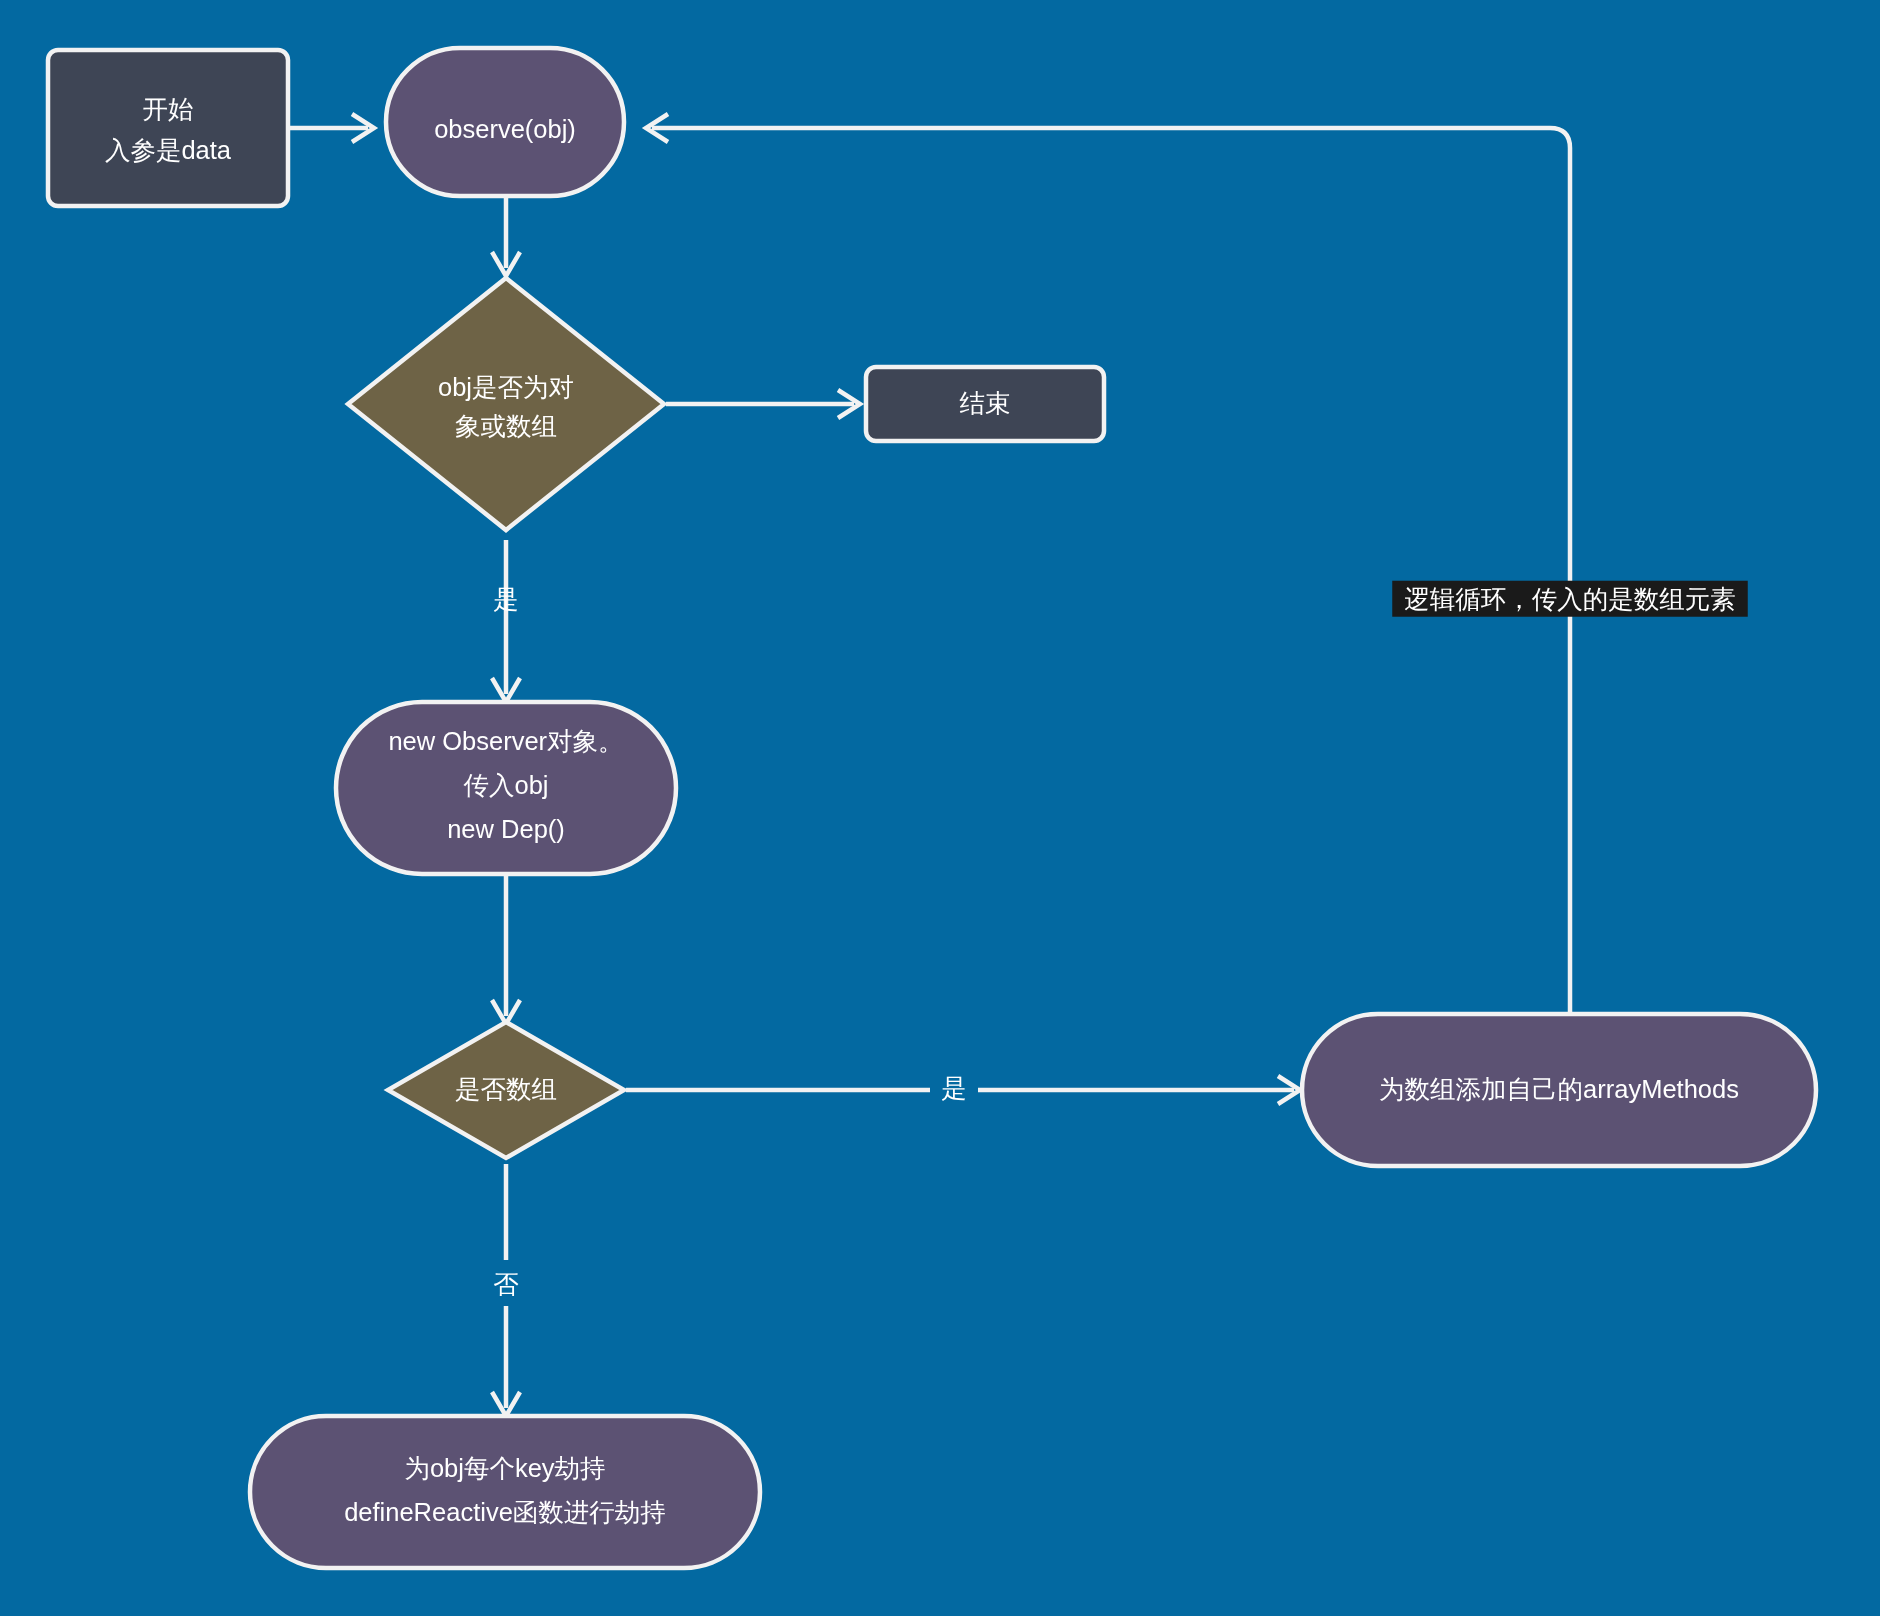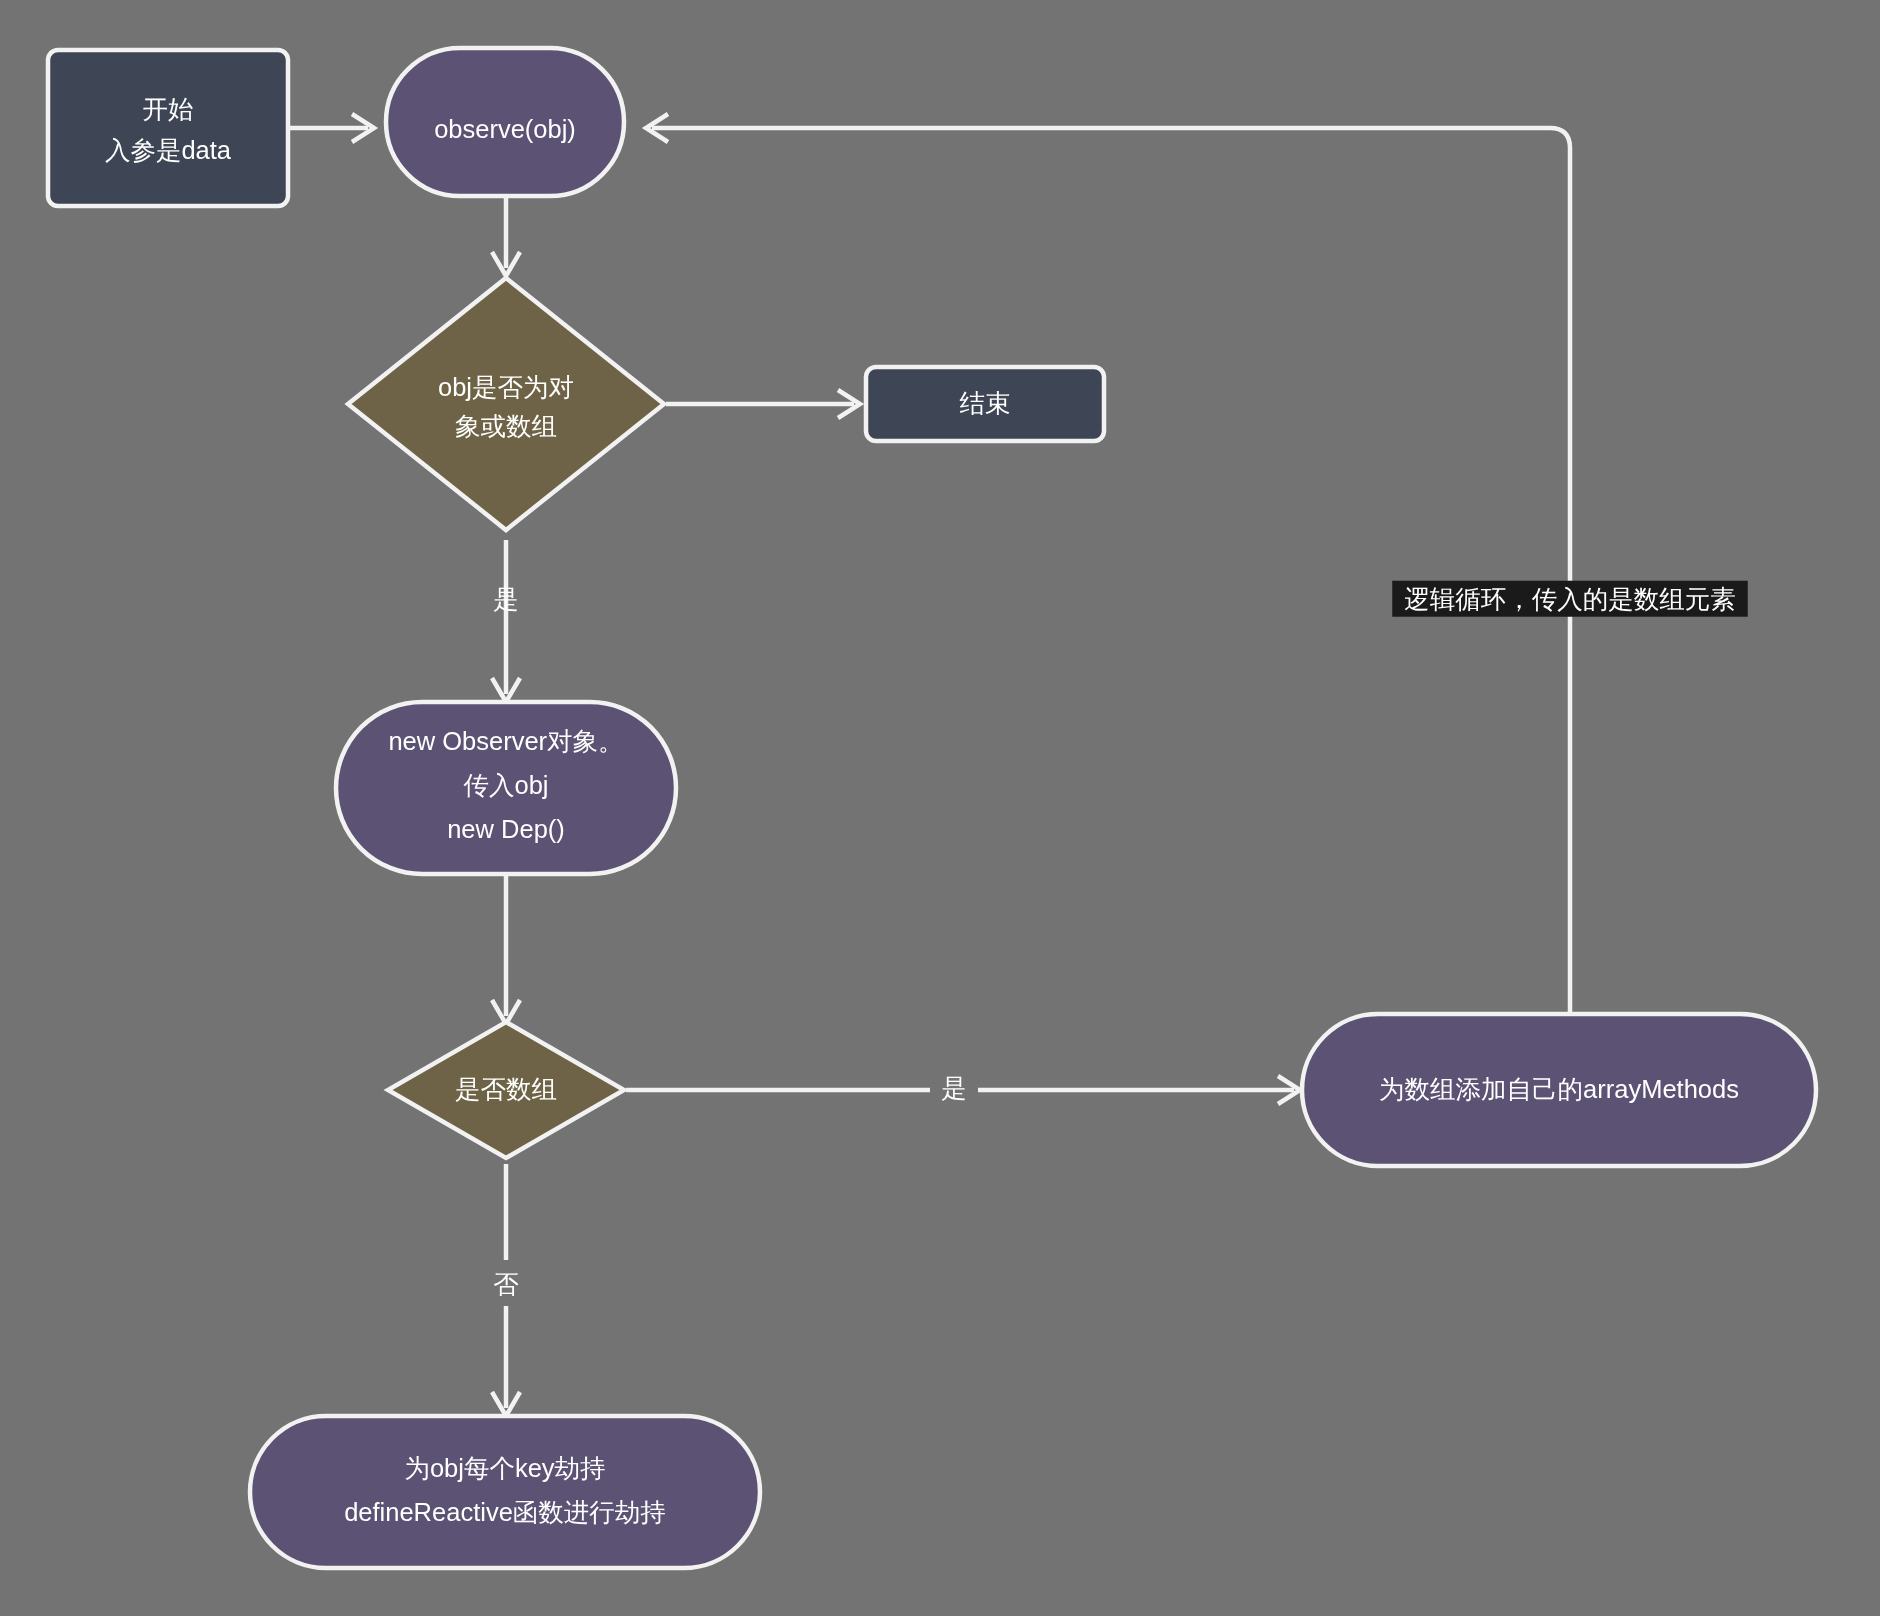--- a/index.html
+++ b/index.html
@@ -7,21 +7,21 @@
     padding: 0;
     background: #1a1a1a;
   }
   body {
     font-family: "Liberation Sans", sans-serif;
   }
   #canvas {
     position: relative;
     width: 1880px;
     height: 1616px;
-    background: #737373;
+    background: #0369a1;
     overflow: hidden;
   }
   svg#flow {
     position: absolute;
     left: 0;
     top: 0;
     width: 1880px;
     height: 1616px;
     display: block;
   }

